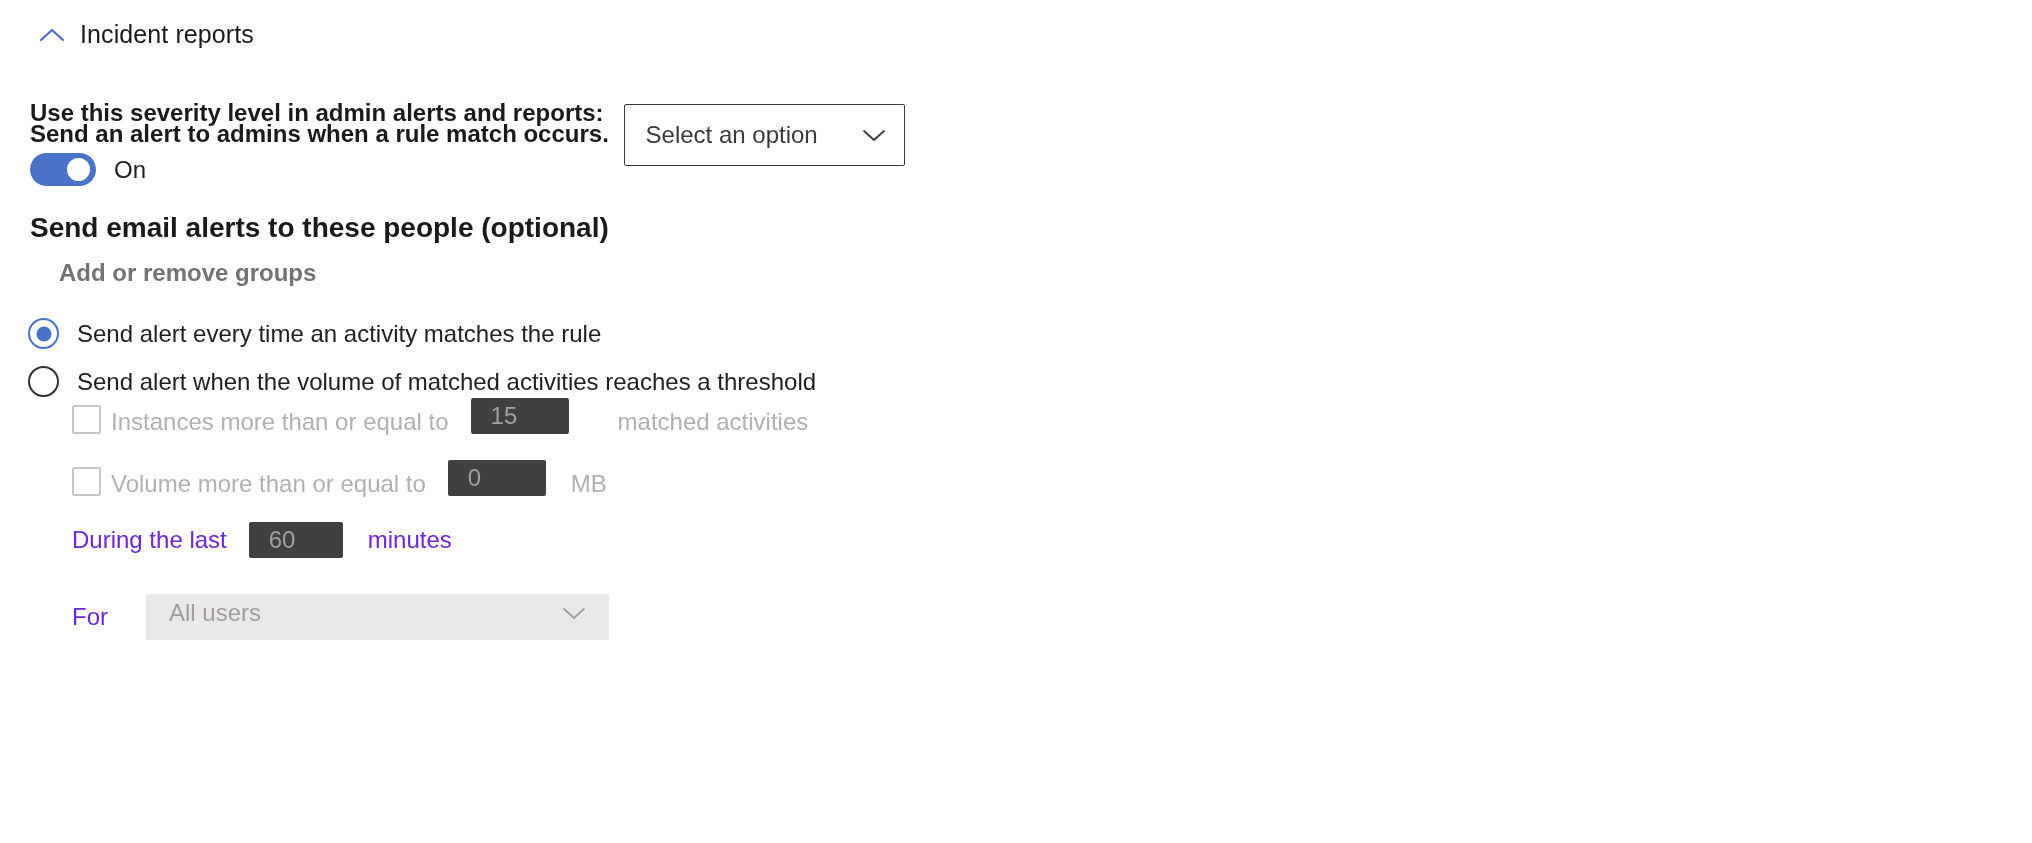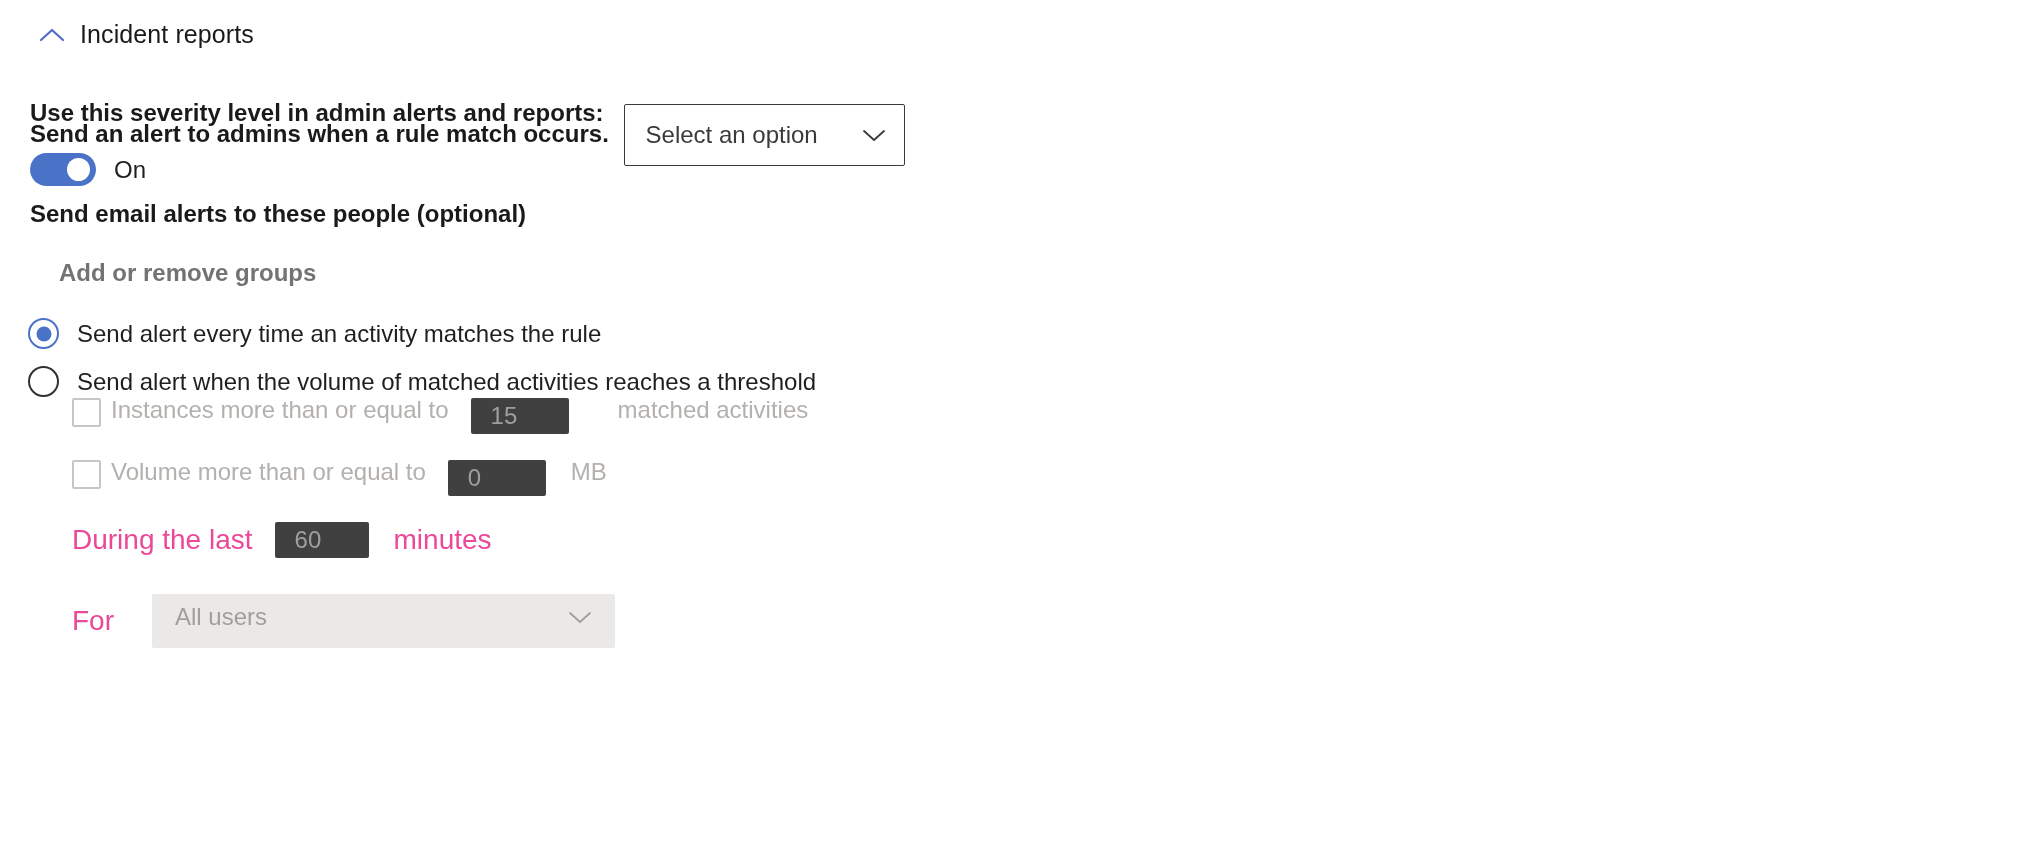--- a/index.html
+++ b/index.html
@@ -133,22 +133,22 @@
     font-size: 24px;
     color: #201f1e;
     font-weight: 400;
     line-height: 1;
   }
 
   
   .email-alerts-label {
     position: absolute;
     left: 30px;
-    top: 200px;
-    font-size: 24px;
+    top: 212px;
+    font-size: 28px;
     font-weight: 700;
     color: #1b1a19;
     white-space: nowrap;
   }
   .add-remove-link {
     position: absolute;
     left: 59px;
     top: 259px;
     font-size: 24px;
     color: #737373;
@@ -205,21 +205,21 @@
   
   .threshold-block {
     position: absolute;
     left: 0;
     top: 398px;
     width: 100%;
   }
   .thr-row {
     position: absolute;
     display: flex;
-    align-items: flex-start;
+    align-items: flex-end;
     left: 72px;
   }
   #thr-instances { top: 0px; }
   #thr-volume { top: 62px; }
 
   .checkbox {
     width: 29px;
     height: 29px;
     box-sizing: border-box;
     border: 2px solid #c8c6c4;
@@ -257,38 +257,38 @@
 
   
   #thr-during {
     position: absolute;
     left: 72px;
     top: 124px;
     display: flex;
     align-items: center;
   }
   .active-label {
-    font-size: 28px;
-    color: #ec4899;
+    font-size: 24px;
+    color: #6d28d9;
     white-space: nowrap;
     line-height: 1;
   }
 
   
   #thr-for {
     position: absolute;
     left: 72px;
     top: 196px;
     display: flex;
     align-items: center;
   }
   .users-select {
     box-sizing: border-box;
     width: 463px;
-    height: 54px;
+    height: 46px;
     background: #ebe9e7;
     border: none;
     border-radius: 2px;
     display: flex;
     align-items: center;
     justify-content: space-between;
     padding: 0 22px 8px 23px;
     cursor: default;
   }
   .users-select-text {

